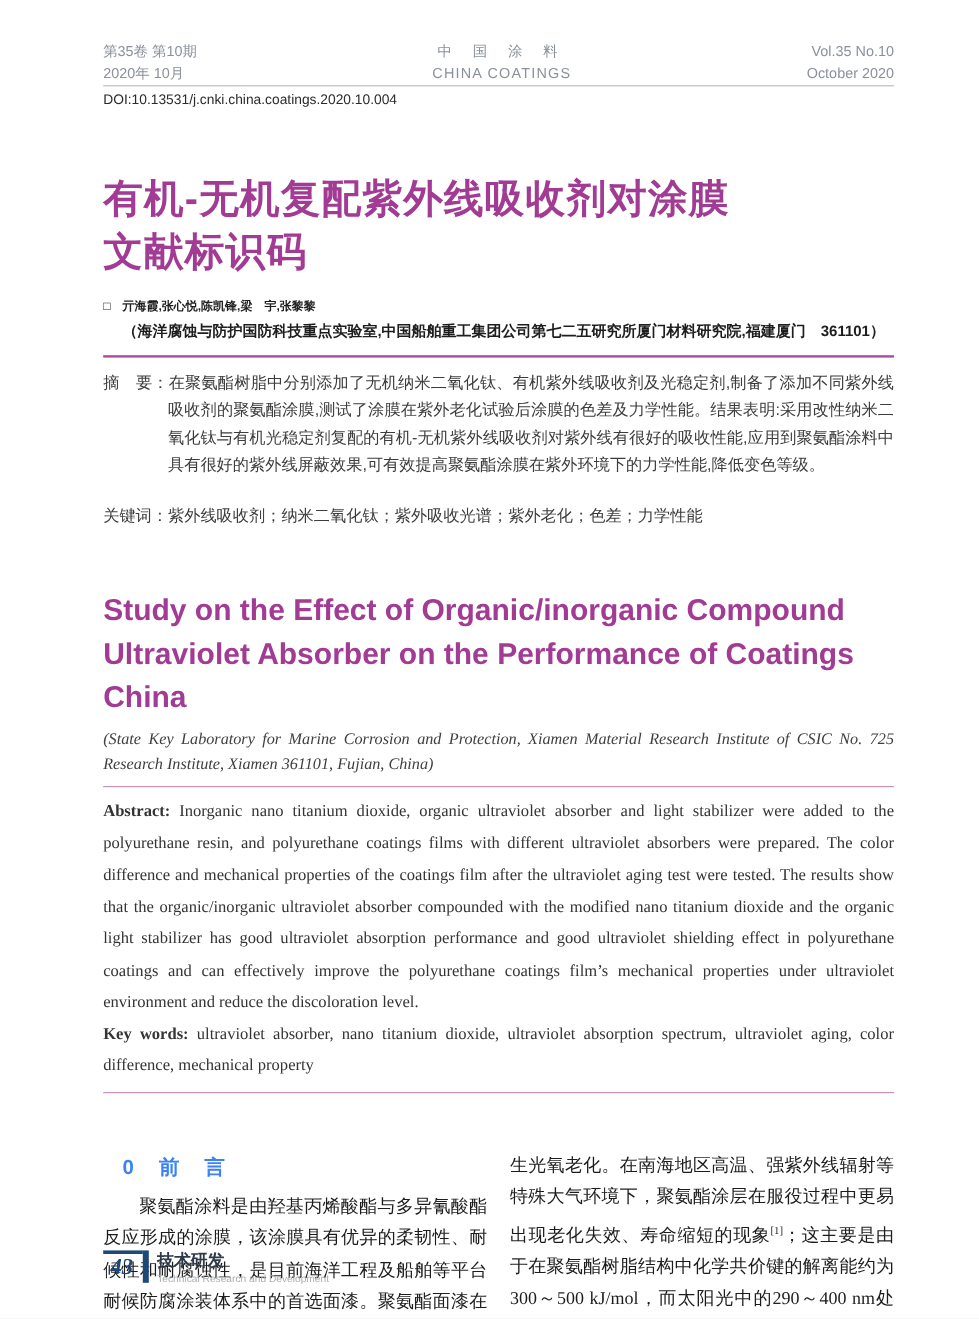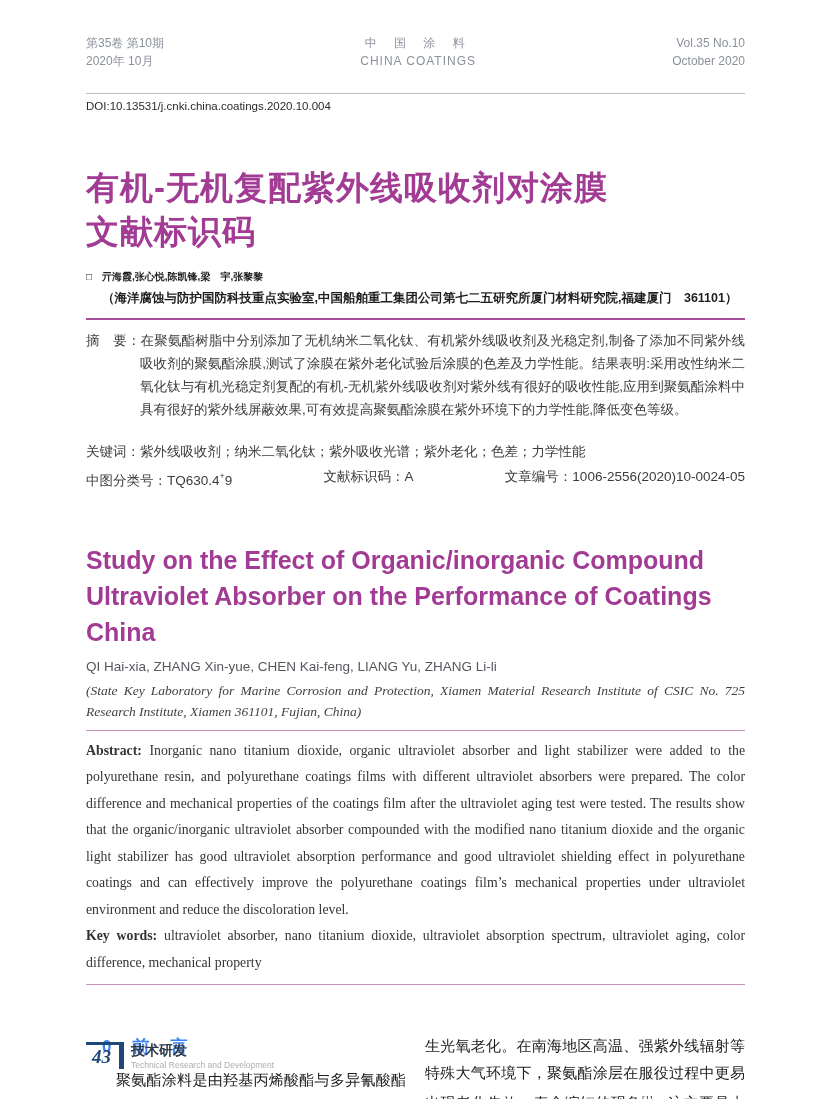--- a/index.html
+++ b/index.html
@@ -12,21 +12,21 @@
     padding:34px 71px 0 86px;
     overflow:hidden;
     font-family:"Liberation Sans",sans-serif;
     color:#222;
   }
   
   .jheader{
     display:flex;justify-content:space-between;align-items:flex-start;
     font-size:12px;line-height:18px;color:#8b919b;
     border-bottom:1px solid #b9bec6;
-    padding-bottom:23px;
+    padding-bottom:1px;
   }
   .jheader .col{white-space:nowrap;}
   .jheader .center{text-align:center;}
   .jheader .right{text-align:right;}
   .jtitle-cn{letter-spacing:7px;}
   .jtitle-en{letter-spacing:1px;}
   .doi{margin-top:6px;font-size:11.5px;color:#2b2b2b;}
 
   
   .title-cn{
@@ -137,31 +137,25 @@
   <div class="affil-cn">（海洋腐蚀与防护国防科技重点实验室,中国船舶重工集团公司第七二五研究所厦门材料研究院,福建厦门　361101）</div>
 
   <div class="rule-purple"></div>
 
   <div class="abs-cn">
     <span class="lbl">摘　要：</span><span>在聚氨酯树脂中分别添加了无机纳米二氧化钛、有机紫外线吸收剂及光稳定剂,制备了添加不同紫外线吸收剂的聚氨酯涂膜,测试了涂膜在紫外老化试验后涂膜的色差及力学性能。结果表明:采用改性纳米二氧化钛与有机光稳定剂复配的有机-无机紫外线吸收剂对紫外线有很好的吸收性能,应用到聚氨酯涂料中具有很好的紫外线屏蔽效果,可有效提高聚氨酯涂膜在紫外环境下的力学性能,降低变色等级。</span>
   </div>
   <div class="kw-cn">
     <span>关键词：</span><span>紫外线吸收剂；纳米二氧化钛；紫外吸收光谱；紫外老化；色差；力学性能</span>
   </div>
-  <div class="clc-row">
-    <span><span>中图分类号：</span><span>TQ630.4</span><sup>+</sup><span>9</span></span>
-    <span><span>文献标识码：</span><span>A</span></span>
-    <span><span>文章编号：</span><span>1006-2556(2020)10-0024-05</span></span>
-  </div>
 
   <div class="title-en">
     <div>Study on the Effect of Organic/inorganic Compound</div>
     <div>Ultraviolet Absorber on the Performance of Coatings China</div>
   </div>
-  <div class="authors-en">QI Hai-xia, ZHANG Xin-yue, CHEN Kai-feng, LIANG Yu, ZHANG Li-li</div>
   <div class="affil-en">(State Key Laboratory for Marine Corrosion and Protection, Xiamen Material Research Institute of CSIC No. 725 Research Institute, Xiamen 361101, Fujian, China)</div>
 
   <div class="rule-pink"></div>
 
   <div class="abs-en">
     <b>Abstract:</b><span> Inorganic nano titanium dioxide, organic ultraviolet absorber and light stabilizer were added to the polyurethane resin, and polyurethane coatings films with different ultraviolet absorbers were prepared. The color difference and mechanical properties of the coatings film after the ultraviolet aging test were tested. The results show that the organic/inorganic ultraviolet absorber compounded with the modified nano titanium dioxide and the organic light stabilizer has good ultraviolet absorption performance and good ultraviolet shielding effect in polyurethane coatings and can effectively improve the polyurethane coatings film’s mechanical properties under ultraviolet environment and reduce the discoloration level.</span>
   </div>
   <div class="kw-en">
     <b>Key words:</b><span> ultraviolet absorber, nano titanium dioxide, ultraviolet absorption spectrum, ultraviolet aging, color difference, mechanical property</span>
   </div>

